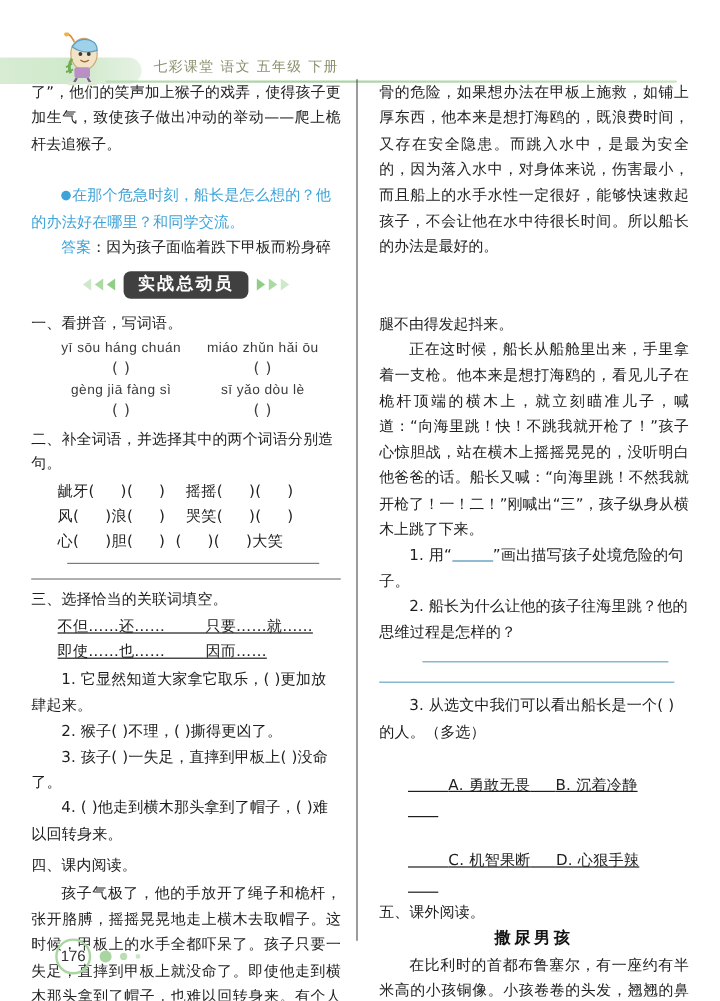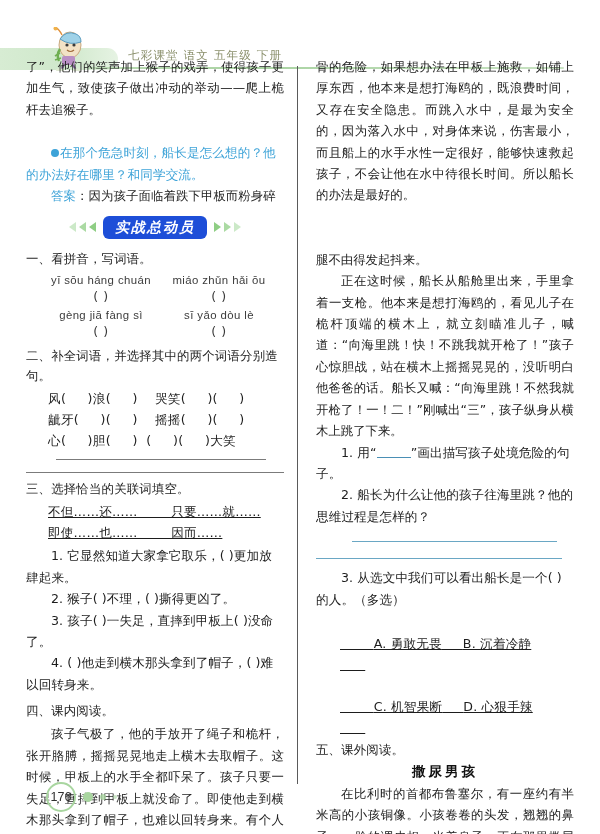--- a/index.html
+++ b/index.html
@@ -45,21 +45,21 @@
     font-size: 11.5px;
     color: #8a8f6b;
     letter-spacing: 1.2px;
     font-family: "DejaVu Sans", sans-serif;
     white-space: nowrap;
   }
 
   
   .col {
     position: absolute;
-    top: 56px;
+    top: 66px;
     width: 258px;
     height: 740px;
   }
   .col-left  { left: 26px; }
   .col-right { left: 316px; }
   .col-divider {
     position: absolute;
     left: 297px; top: 66px;
     width: 1px; height: 718px;
     background: #5a5a5a;
@@ -96,30 +96,29 @@
   
   .banner {
     position: relative;
     margin: 9px 0 10px 0;
     height: 24px;
     display: flex;
     align-items: center;
     justify-content: center;
   }
   .banner-pill {
-    background: #1d4ed8;
+    background: #404040;
     color: #ffffff;
     font-size: 14px;
     font-weight: bold;
     letter-spacing: 2px;
     padding: 2px 12px 3px 12px;
     border-radius: 6px;
     line-height: 18px;
     font-family: "DejaVu Sans", sans-serif;
-    font-style: italic;
   }
   .arrows { display: flex; align-items: center; gap: 3px; }
   .arrows.left  { margin-right: 7px; }
   .arrows.right { margin-left: 7px; }
   .tri {
     width: 0; height: 0;
     border-top: 5px solid transparent;
     border-bottom: 5px solid transparent;
   }
   .tri-l { border-right: 7px solid #8fce84; }
@@ -338,22 +337,22 @@
         </div>
         <div class="pin-cell">
           <div class="pinyin">sī yǎo dòu lè</div>
           <div class="paren-box">(            )</div>
         </div>
       </div>
     </div>
 
     <div class="ex-head">二、补全词语，并选择其中的两个词语分别造句。</div>
     <div class="word-rows">
+      <div class="word-row">龇牙(     )(     )    摇摇(     )(     )</div>
       <div class="word-row">风(     )浪(     )    哭笑(     )(     )</div>
-      <div class="word-row">龇牙(     )(     )    摇摇(     )(     )</div>
       <div class="word-row">心(     )胆(     )  (     )(     )大笑</div>
     </div>
     <div class="blank-rule"></div>
     <div class="blank-rule2"></div>
 
     <div class="ex-head">三、选择恰当的关联词填空。</div>
     <div class="conj-list">
       <div class="conj-row">不但……还……        只要……就……</div>
       <div class="conj-row">即使……也……        因而……</div>
     </div>

